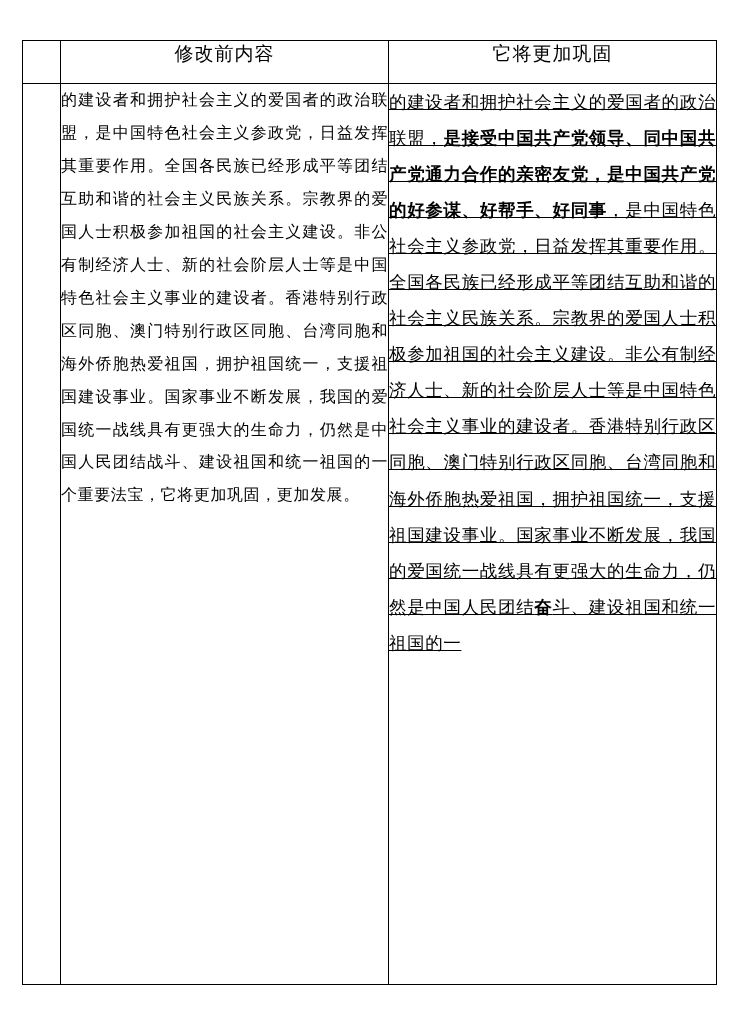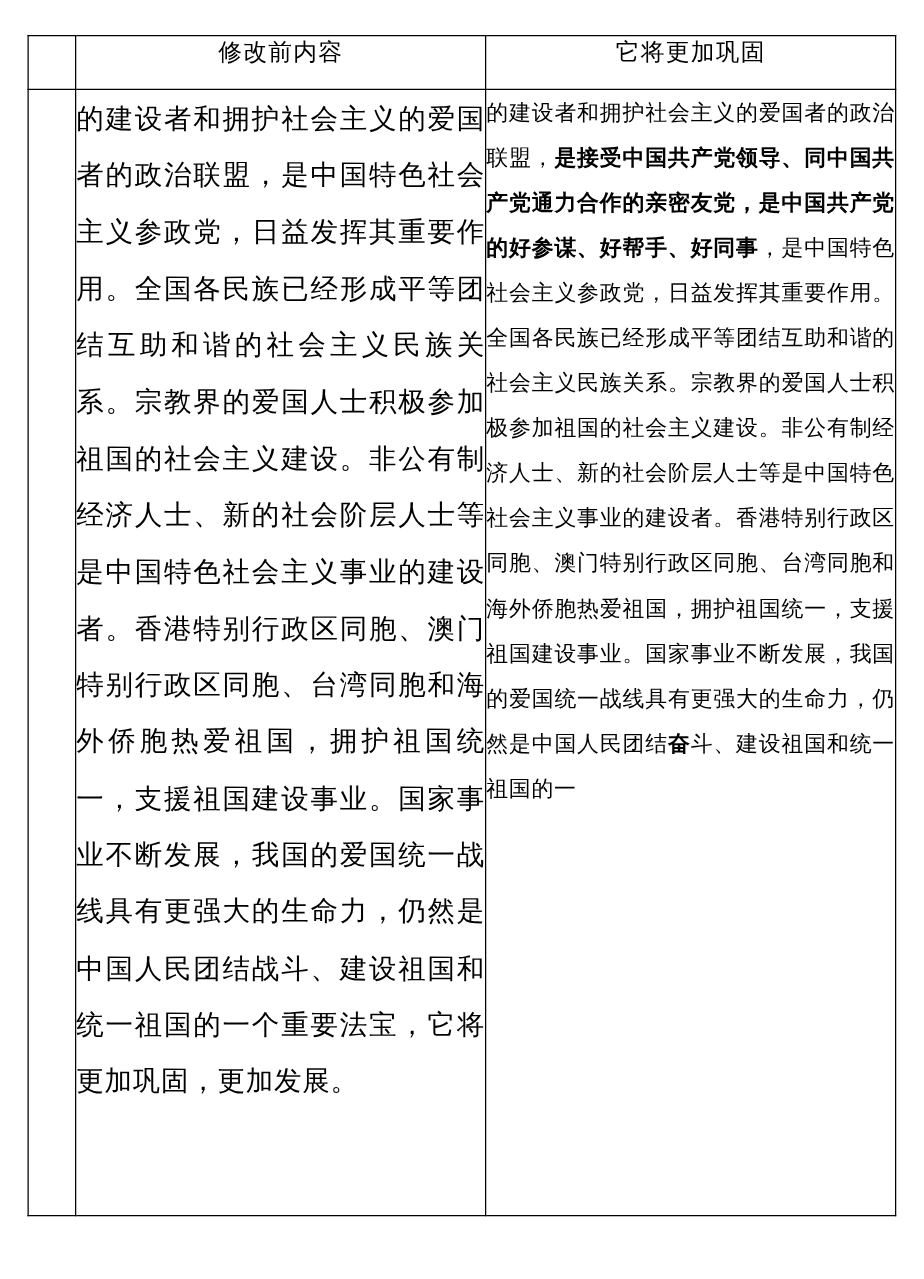--- a/index.html
+++ b/index.html
@@ -18,21 +18,21 @@
     position: relative;
     width: 739px;
     height: 1023px;
     box-sizing: border-box;
     padding: 28px 22px 10px 22px;
   }
   table.doc-table {
     width: 695px;
     border-collapse: collapse;
     table-layout: fixed;
-    margin: 0 auto;
+    margin: 12px auto;
   }
   table.doc-table td, table.doc-table th {
     border: 1px solid #000000;
     vertical-align: top;
     padding: 0;
   }
   .col-narrow { width: 38px; }
   .col-wide { width: 328px; }
 
   .header-cell {
@@ -48,33 +48,34 @@
 
   .body-cell {
     padding: 14px 14px 14px 16px;
     height: 900px;
   }
   .body-cell-narrow {
     height: 900px;
   }
 
   .para {
-    font-size: 22px;
+    font-size: 16px;
     line-height: 2.06;
     text-align: justify;
     text-justify: inter-ideograph;
     letter-spacing: 0.6px;
     word-break: break-all;
     margin: 0;
   }
   .para b, .para .bold {
     font-weight: bold;
   }
   .cell-right .para {
     font-size: 17.5px;
+    text-decoration: underline;
   }
 </style>
 </head>
 <body>
 
 <div class="page">
   <table class="doc-table">
     <colgroup>
       <col class="col-narrow">
       <col class="col-wide">

